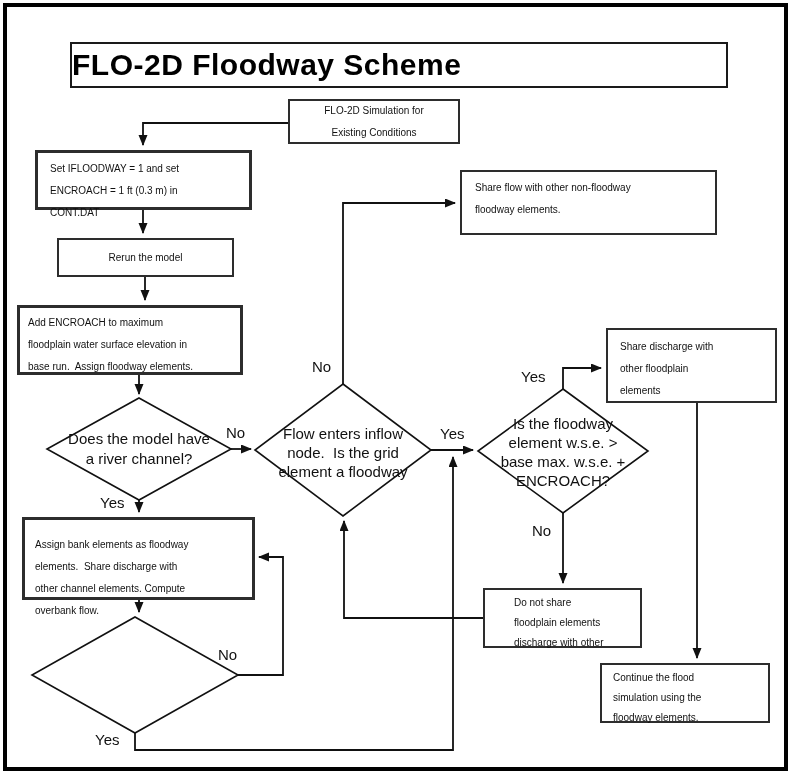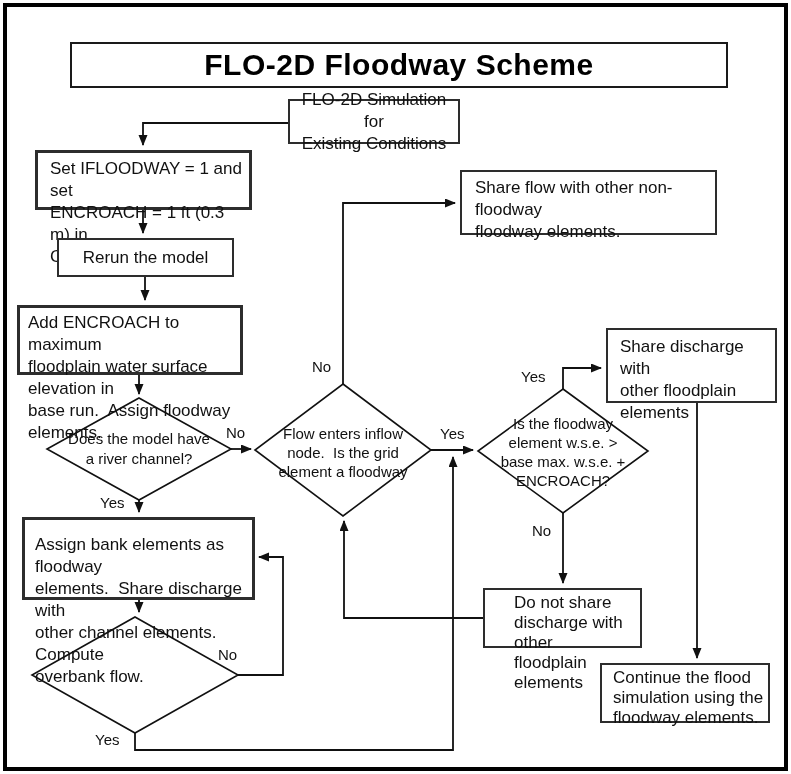--- a/index.html
+++ b/index.html
@@ -4,27 +4,27 @@
 <style>
   html,body{margin:0;padding:0;background:#fff;}
   .stage{
     position:relative;width:791px;height:774px;background:#fff;
     font-family:"Liberation Sans","DejaVu Sans",sans-serif;color:#111;overflow:hidden;
   }
   .frame{position:absolute;left:3px;top:3px;right:3px;bottom:3px;border:4px solid #000;}
   svg.connectors{position:absolute;left:0;top:0;z-index:1;}
   .box{
     position:absolute;background:#fff;border:2px solid #2d2d2d;box-sizing:border-box;
-    font-size:17px;line-height:22px;z-index:2;
+    font-size:10px;line-height:22px;z-index:2;
   }
   .box.thick{border-width:3px;}
   .box.centered{display:flex;flex-direction:column;justify-content:center;text-align:center;}
   .titlebox{
     position:absolute;background:#fff;border:2px solid #1a1a1a;box-sizing:border-box;
-    display:flex;align-items:center;justify-content:center;
+    display:flex;align-items:center;justify-content:flex-start;
     font-size:30px;font-weight:bold;letter-spacing:0.5px;z-index:2;color:#000;
   }
   .dtext{position:absolute;text-align:center;font-size:15px;line-height:19px;z-index:2;}
   .lbl{position:absolute;font-size:15px;line-height:16px;z-index:3;background:transparent;}
   .line{white-space:pre-wrap;}
 </style>
 </head>
 <body>
 
 <div class="stage">
@@ -98,22 +98,22 @@
   </div>
 
   <div class="box" style="left:606px;top:328px;width:171px;height:75px;padding:6px 2px 0 12px;">
     <div class="line">Share discharge with</div>
     <div class="line">other floodplain</div>
     <div class="line">elements</div>
   </div>
 
   <div class="box" style="left:483px;top:588px;width:159px;height:60px;padding:3px 2px 0 29px;line-height:20px;">
     <div class="line">Do not share</div>
+    <div class="line">floodplain elements</div>
     <div class="line">discharge with other</div>
-    <div class="line">floodplain elements</div>
   </div>
 
   <div class="box" style="left:600px;top:663px;width:170px;height:60px;padding:3px 2px 0 11px;line-height:20px;">
     <div class="line">Continue the flood</div>
     <div class="line">simulation using the</div>
     <div class="line">floodway elements.</div>
   </div>
 
   <div class="dtext" style="left:54px;top:429px;width:170px;line-height:20px;">
     <div class="line">Does the model have</div>

